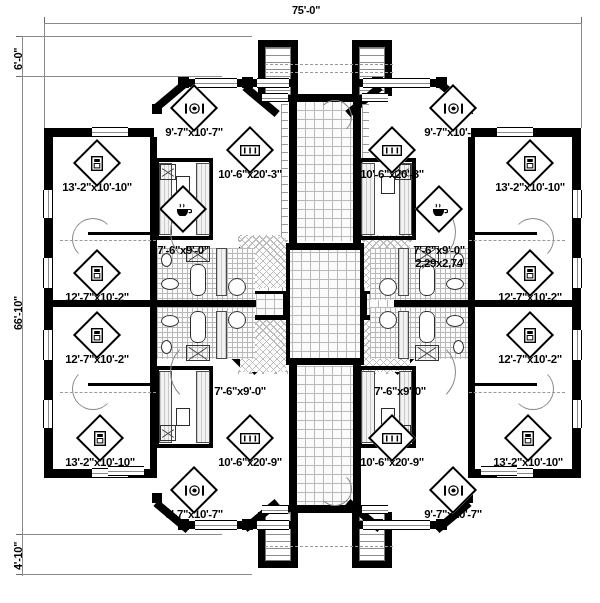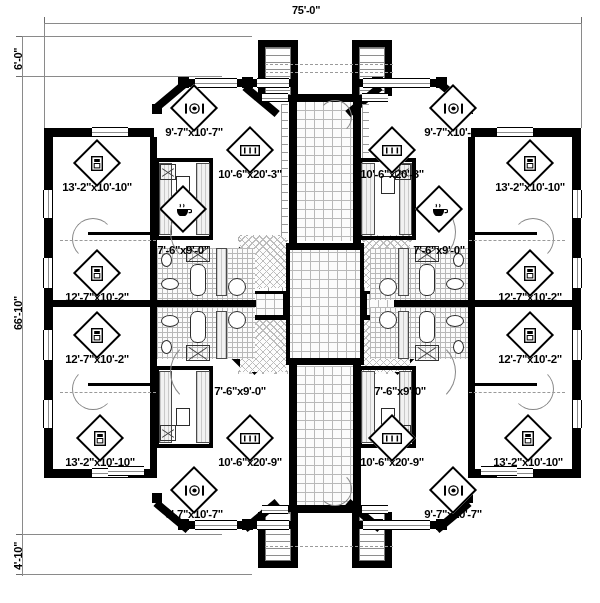--- a/index.html
+++ b/index.html
@@ -590,20 +590,21 @@
     <div class="dia">
       <span class="ic">
         <svg class="icn" width="17" height="13" viewBox="0 0 17 13">
           <path d="M2 6 h11 a1 1 0 0 1 0 0 v2 a4.5 4.5 0 0 1 -11 0 z" fill="#000"></path>
           <path d="M13 6.5 h2 a1.6 1.6 0 0 1 0 3.2 h-1.4" fill="none" stroke="#000" stroke-width="1.2"></path>
           <path d="M5 4.3 q1 -1.6 0 -3.2 M8.5 4.3 q1 -1.6 0 -3.2" fill="none" stroke="#000" stroke-width="1.1"></path>
         </svg>
       </span>
     </div>
     <div class="txt" style="margin-top:18px;">7'-6"x9'-0"</div>
+    <div class="txt2">2,29x2,74</div>
   </div>
 
   <div class="rlabel" style="left:530px; top:256px;">
     <div class="dia">
       <span class="ic">
         <svg class="icn" width="12" height="15" viewBox="0 0 12 15">
           <rect x="0.7" y="0.7" width="10.6" height="13.6" fill="none" stroke="#000" stroke-width="1.4"></rect>
           <rect x="3.2" y="3" width="5.6" height="3" fill="#000"></rect>
           <rect x="3.2" y="7.5" width="5.6" height="4.4" fill="none" stroke="#000" stroke-width="1"></rect>
         </svg>

